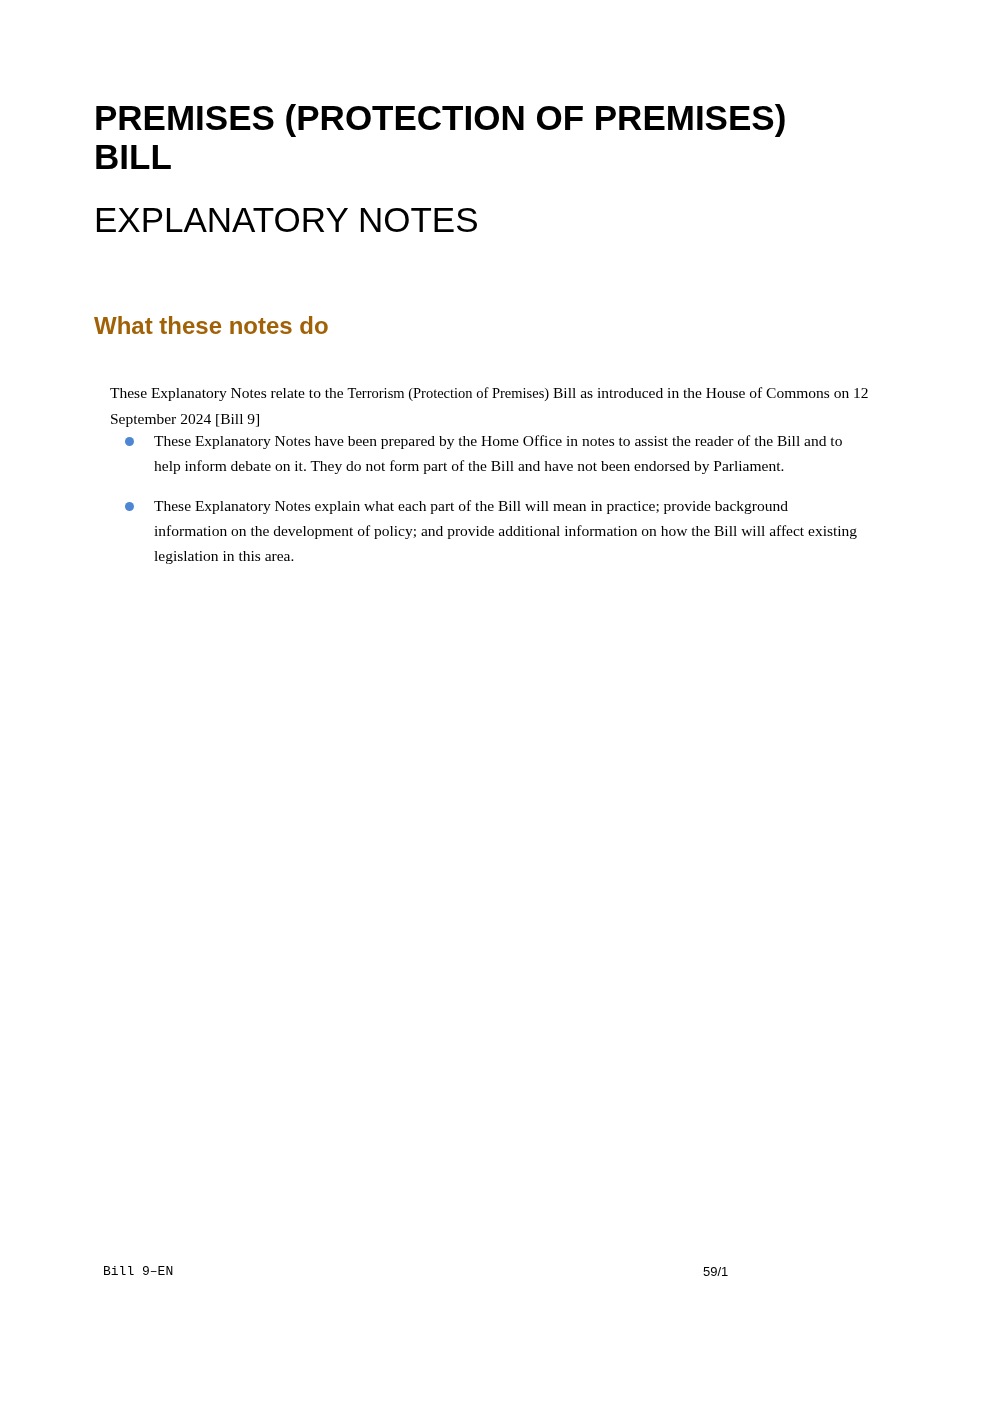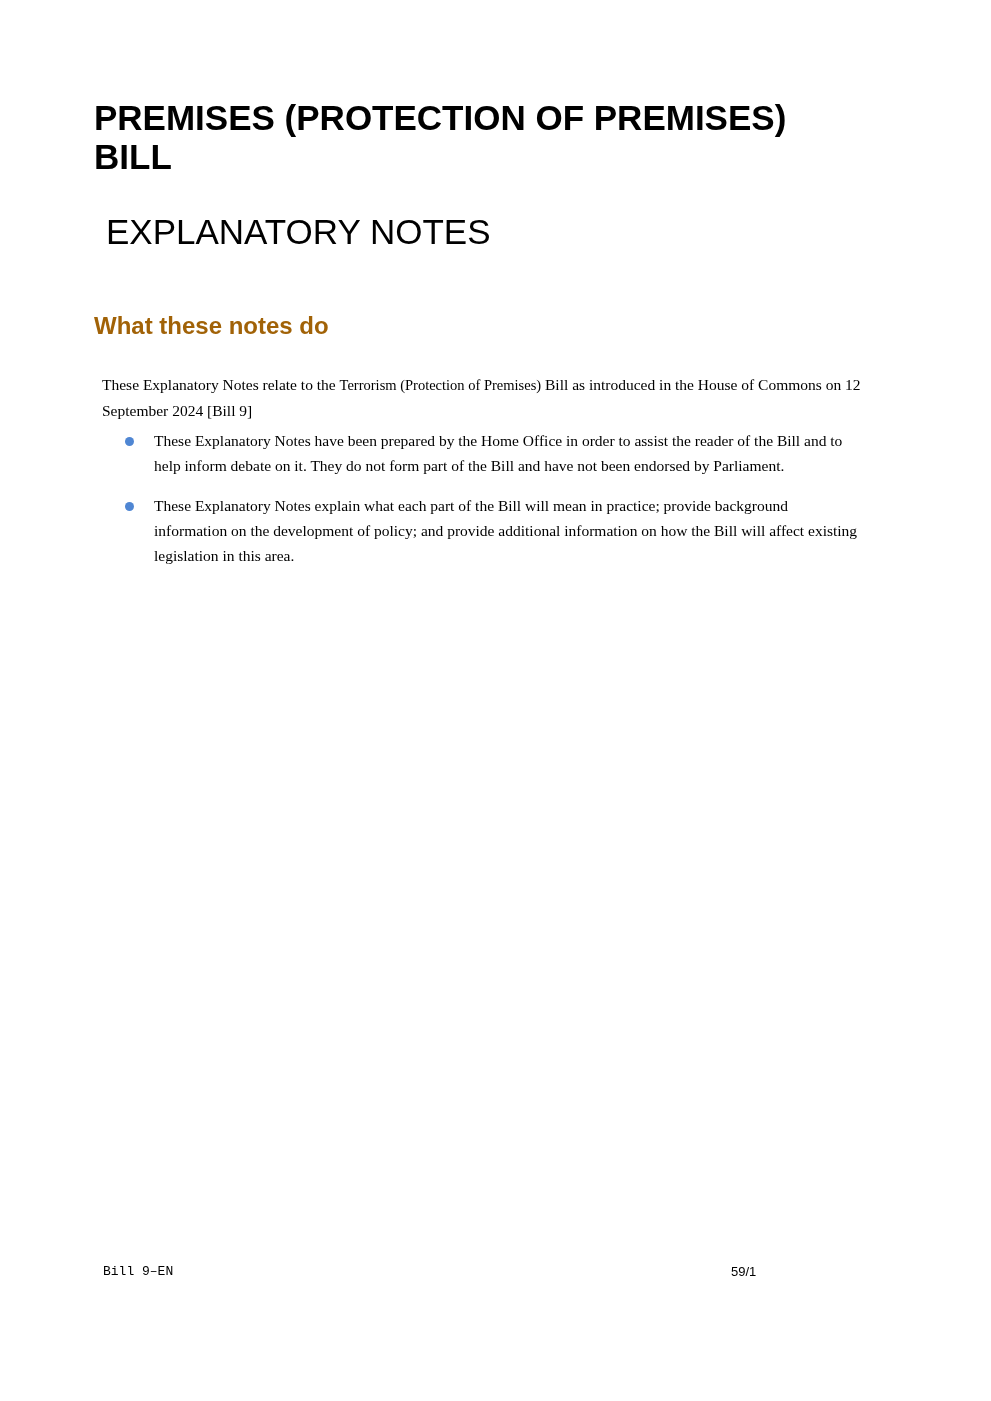--- a/index.html
+++ b/index.html
@@ -30,21 +30,21 @@
       font-weight: bold;
       font-size: 35px;
       line-height: 39px;
       color: #000000;
       letter-spacing: 0px;
     }
     .subtitle {
       position: absolute;
       left: 94px;
       top: 199px;
-      margin: 12px;
+      margin: 0;
       font-family: "Liberation Sans", sans-serif;
       font-weight: normal;
       font-size: 35px;
       line-height: 42px;
       color: #000000;
     }
     .section-heading {
       position: absolute;
       left: 94px;
       top: 310px;
@@ -53,21 +53,21 @@
       font-weight: bold;
       font-size: 24px;
       line-height: 32px;
       color: #a16207;
     }
     .intro {
       position: absolute;
       left: 94px;
       top: 364px;
       width: 760px;
-      margin: 8px;
+      margin: 16px;
       font-family: "Liberation Serif", serif;
       font-size: 15.5px;
       line-height: 25px;
       color: #000000;
     }
     .intro .smaller {
       font-size: 14.5px;
     }
     .bullets {
       position: absolute;
@@ -100,21 +100,21 @@
       position: absolute;
       left: 103px;
       top: 1263px;
       font-family: Liberation Mono, monospace;
       font-size: 13px;
       line-height: 18px;
       color: #000000;
     }
     .footer-right {
       position: absolute;
-      left: 731px;
+      left: 703px;
       top: 1263px;
       font-family: "Liberation Sans", sans-serif;
       font-size: 13px;
       line-height: 18px;
       color: #000000;
     }
   </style>
 </head>
 <body>
 
@@ -124,21 +124,21 @@
 
   <h2 class="subtitle">EXPLANATORY NOTES</h2>
 
   <h3 class="section-heading">What these notes do</h3>
 
   <p class="intro"><span>These Explanatory Notes relate to the </span><span class="smaller">Terrorism (Protection of Premises)</span><span> Bill as introduced in the House of Commons on 12 September 2024 [Bill 9]</span></p>
 
   <ul class="bullets">
     <li class="bullet-item">
       <span class="bullet-dot"></span>
-      <span>These Explanatory Notes have been prepared by the Home Office in order to assist the reader of the Bill and to help inform debate on it. They do not form part of the Bill and have not been endorsed by Parliament.</span>
+      <span>These Explanatory Notes have been prepared by the Home Office in notes to assist the reader of the Bill and to help inform debate on it. They do not form part of the Bill and have not been endorsed by Parliament.</span>
     </li>
     <li class="bullet-item">
       <span class="bullet-dot"></span>
       <span>These Explanatory Notes explain what each part of the Bill will mean in practice; provide background information on the development of policy; and provide additional information on how the Bill will affect existing legislation in this area.</span>
     </li>
   </ul>
 
   <div class="footer-left">Bill 9–EN</div>
   <div class="footer-right">59/1</div>
 

